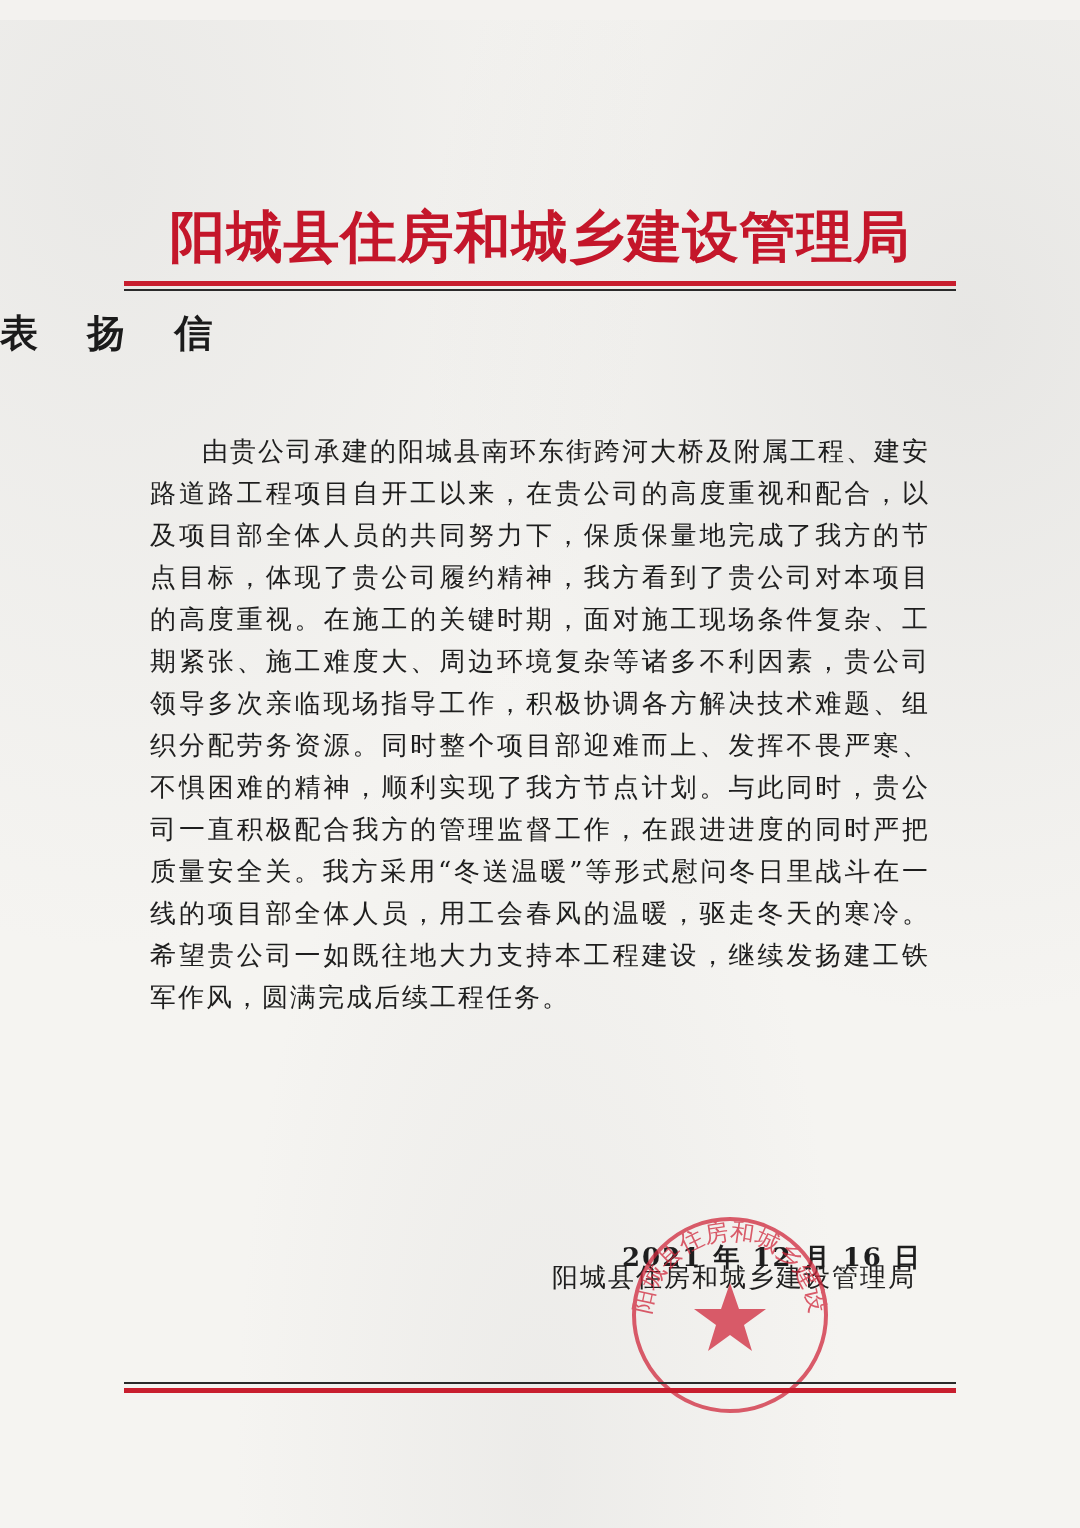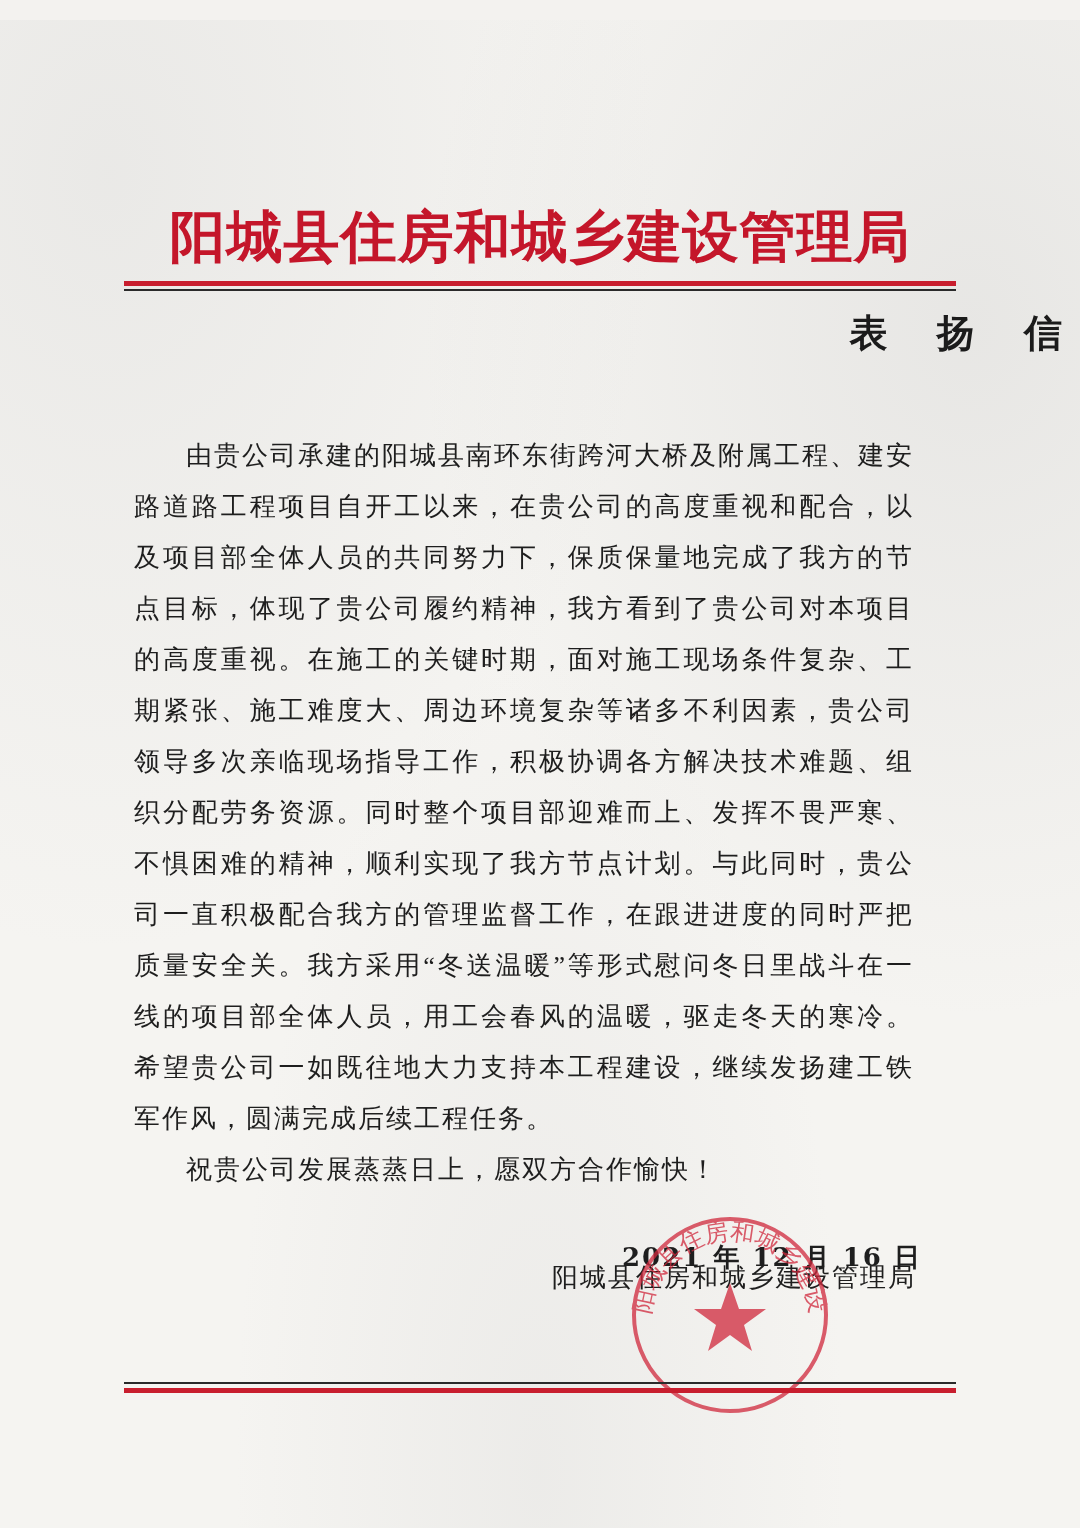--- a/index.html
+++ b/index.html
@@ -26,29 +26,29 @@
   }
   .rule-top-red {
     position: absolute; left: 124px; top: 261px; width: 832px; height: 5px;
     background: #c81e2e;
   }
   .rule-top-black {
     position: absolute; left: 124px; top: 269px; width: 832px; height: 2px;
     background: #2a2a2a;
   }
   .doc-title {
-    position: absolute; left: 0; top: 288px; width: 1080px; text-align: right;
+    position: absolute; left: 0; top: 288px; width: 1080px; text-align: left;
     font-size: 38px; font-weight: bold; letter-spacing: 18px; color: #1b1b1b;
   }
   .salutation {
     position: absolute; left: 148px; top: 366px; font-size: 26px; letter-spacing: 2px;
   }
   .body-text {
-    position: absolute; left: 134px; top: 410px; width: 780px;
-    font-size: 26px; line-height: 51px; letter-spacing: 2px; font-family: Liberation Serif, serif;
+    position: absolute; left: 150px; top: 410px; width: 780px;
+    font-size: 26px; line-height: 42px; letter-spacing: 2px;
   }
   .body-text p { margin: 0; text-indent: 2em; text-align: justify; }
   .body-text p.blessing { margin-top: 0; }
   .sign-org {
     position: absolute; left: 552px; top: 1240px; font-size: 26px; letter-spacing: 2px;
   }
   .sign-date {
     position: absolute; left: 622px; top: 1220px; font-size: 26px; letter-spacing: 2px; font-weight: bold;
   }
   .rule-bottom-black {
@@ -72,21 +72,20 @@
 
   <div class="header-title">阳城县住房和城乡建设管理局</div>
   <div class="rule-top-red"></div>
   <div class="rule-top-black"></div>
 
   <div class="doc-title">表 扬 信</div>
 
 
   <div class="body-text">
     <p>由贵公司承建的阳城县南环东街跨河大桥及附属工程、建安路道路工程项目自开工以来，在贵公司的高度重视和配合，以及项目部全体人员的共同努力下，保质保量地完成了我方的节点目标，体现了贵公司履约精神，我方看到了贵公司对本项目的高度重视。在施工的关键时期，面对施工现场条件复杂、工期紧张、施工难度大、周边环境复杂等诸多不利因素，贵公司领导多次亲临现场指导工作，积极协调各方解决技术难题、组织分配劳务资源。同时整个项目部迎难而上、发挥不畏严寒、不惧困难的精神，顺利实现了我方节点计划。与此同时，贵公司一直积极配合我方的管理监督工作，在跟进进度的同时严把质量安全关。我方采用“冬送温暖”等形式慰问冬日里战斗在一线的项目部全体人员，用工会春风的温暖，驱走冬天的寒冷。希望贵公司一如既往地大力支持本工程建设，继续发扬建工铁军作风，圆满完成后续工程任务。</p>
-    <p class="blessing">祝贵公司发展蒸蒸日上，愿双方合作愉快！</p>
   </div>
 
   <div class="sign-org">阳城县住房和城乡建设管理局</div>
   <div class="sign-date">2021 年 12 月 16 日</div>
 
   <svg class="seal" viewBox="0 0 220 210">
     <defs>
       <path id="sealArc" d="M 30 115 A 80 80 0 1 1 190 115"></path>
     </defs>
     <circle cx="110" cy="110" r="96" fill="none" stroke="#d0283c" stroke-width="4"></circle>

